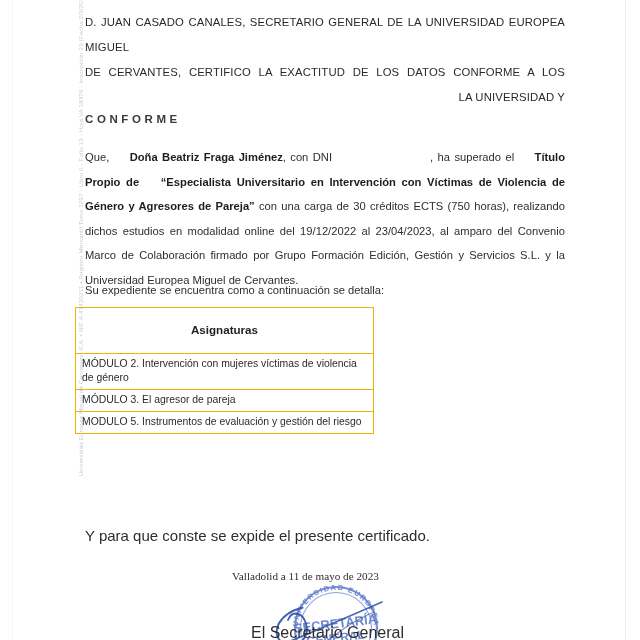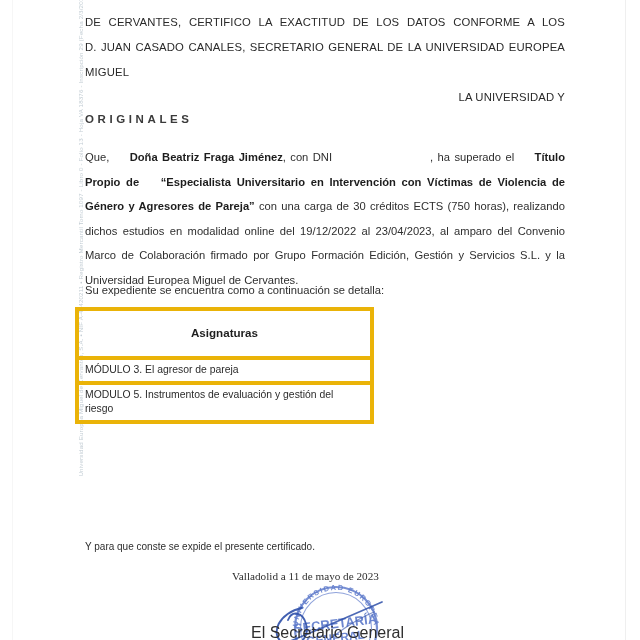--- a/index.html
+++ b/index.html
@@ -104,40 +104,40 @@
   #asignaturas-table {
     position: absolute;
     left: 75px;
     top: 307px;
     width: 299px;
     border-collapse: collapse;
     table-layout: fixed;
   }
   #asignaturas-table td,
   #asignaturas-table th {
-    border: 4px solid #eab308;
+    border: 1px solid #eab308;
     padding: 3px 6px 4px 6px;
     font-size: 10.4px;
     line-height: 14px;
     color: #2b2b2b;
     text-align: left;
     vertical-align: top;
   }
   #asignaturas-table th {
     height: 38px;
     text-align: center;
     vertical-align: middle;
     font-size: 11.6px;
     font-weight: bold;
     color: #1f1f1f;
   }
 
   #closing-line {
-    top: 541px;
-    font-size: 10px;
+    top: 527px;
+    font-size: 15px;
     color: #2e2e2e;
   }
 
   #date-line {
     position: absolute;
     left: 232px;
     top: 570px;
     font-size: 11.2px;
     color: #2e2e2e;
     white-space: nowrap;
@@ -177,40 +177,43 @@
 <body>
 
 <div id="page">
 
   <div id="page-edge-left"></div>
   <div id="page-edge-right"></div>
 
   <div id="sidebar-legal">Universidad Europea Miguel de Cervantes, S.A. • NIF A-47420211 • Registro Mercantil Tomo 1097 - Libro 0 - Folio 13 - Hoja VA 18376 - Inscripción 29 (Fecha 2/3/2015)</div>
 
   <div id="header-statement" class="doc-col">
+    <div>D. JUAN CASADO CANALES, SECRETARIO GENERAL DE LA UNIVERSIDAD EUROPEA MIGUEL</div>
     <div style="text-align:justify;text-align-last:justify;">DE CERVANTES, CERTIFICO LA EXACTITUD DE LOS DATOS CONFORME A LOS</div>
-    <div>D. JUAN CASADO CANALES, SECRETARIO GENERAL DE LA UNIVERSIDAD EUROPEA MIGUEL</div>
     <div class="lastline">LA UNIVERSIDAD Y</div>
   </div>
 
-  <div id="certifico-heading">ORIGINALES</div>
+  <div id="certifico-heading">CONFORME</div>
 
   <div id="body-par-1" class="doc-col">
     <span>Que, </span><b>Doña Beatriz Fraga Jiménez</b><span>, con DNI</span><span class="dni-blank"></span><span>, ha superado el </span><b>Título Propio de</b> <b>“Especialista Universitario en Intervención con Víctimas de Violencia de Género y Agresores de Pareja”</b><span> con una carga de 30 créditos ECTS (750 horas), realizando dichos estudios en modalidad online del 19/12/2022 al 23/04/2023, al amparo del Convenio Marco de Colaboración firmado por Grupo Formación Edición, Gestión y Servicios S.L. y la Universidad Europea Miguel de Cervantes.</span>
   </div>
 
   <div id="expediente-line" class="doc-col">Su expediente se encuentra como a continuación se detalla:</div>
 
   <table id="asignaturas-table">
     <thead>
       <tr>
         <th>Asignaturas</th>
       </tr>
     </thead>
     <tbody>
+      <tr>
+        <td>MÓDULO 2. Intervención con mujeres víctimas de violencia de género</td>
+      </tr>
       <tr>
         <td>MÓDULO 3. El agresor de pareja</td>
       </tr>
       <tr>
         <td>MODULO 5. Instrumentos de evaluación y gestión del riesgo</td>
       </tr>
     </tbody>
   </table>
 
   <div id="closing-line" class="doc-col">Y para que conste se expide el presente certificado.</div>

